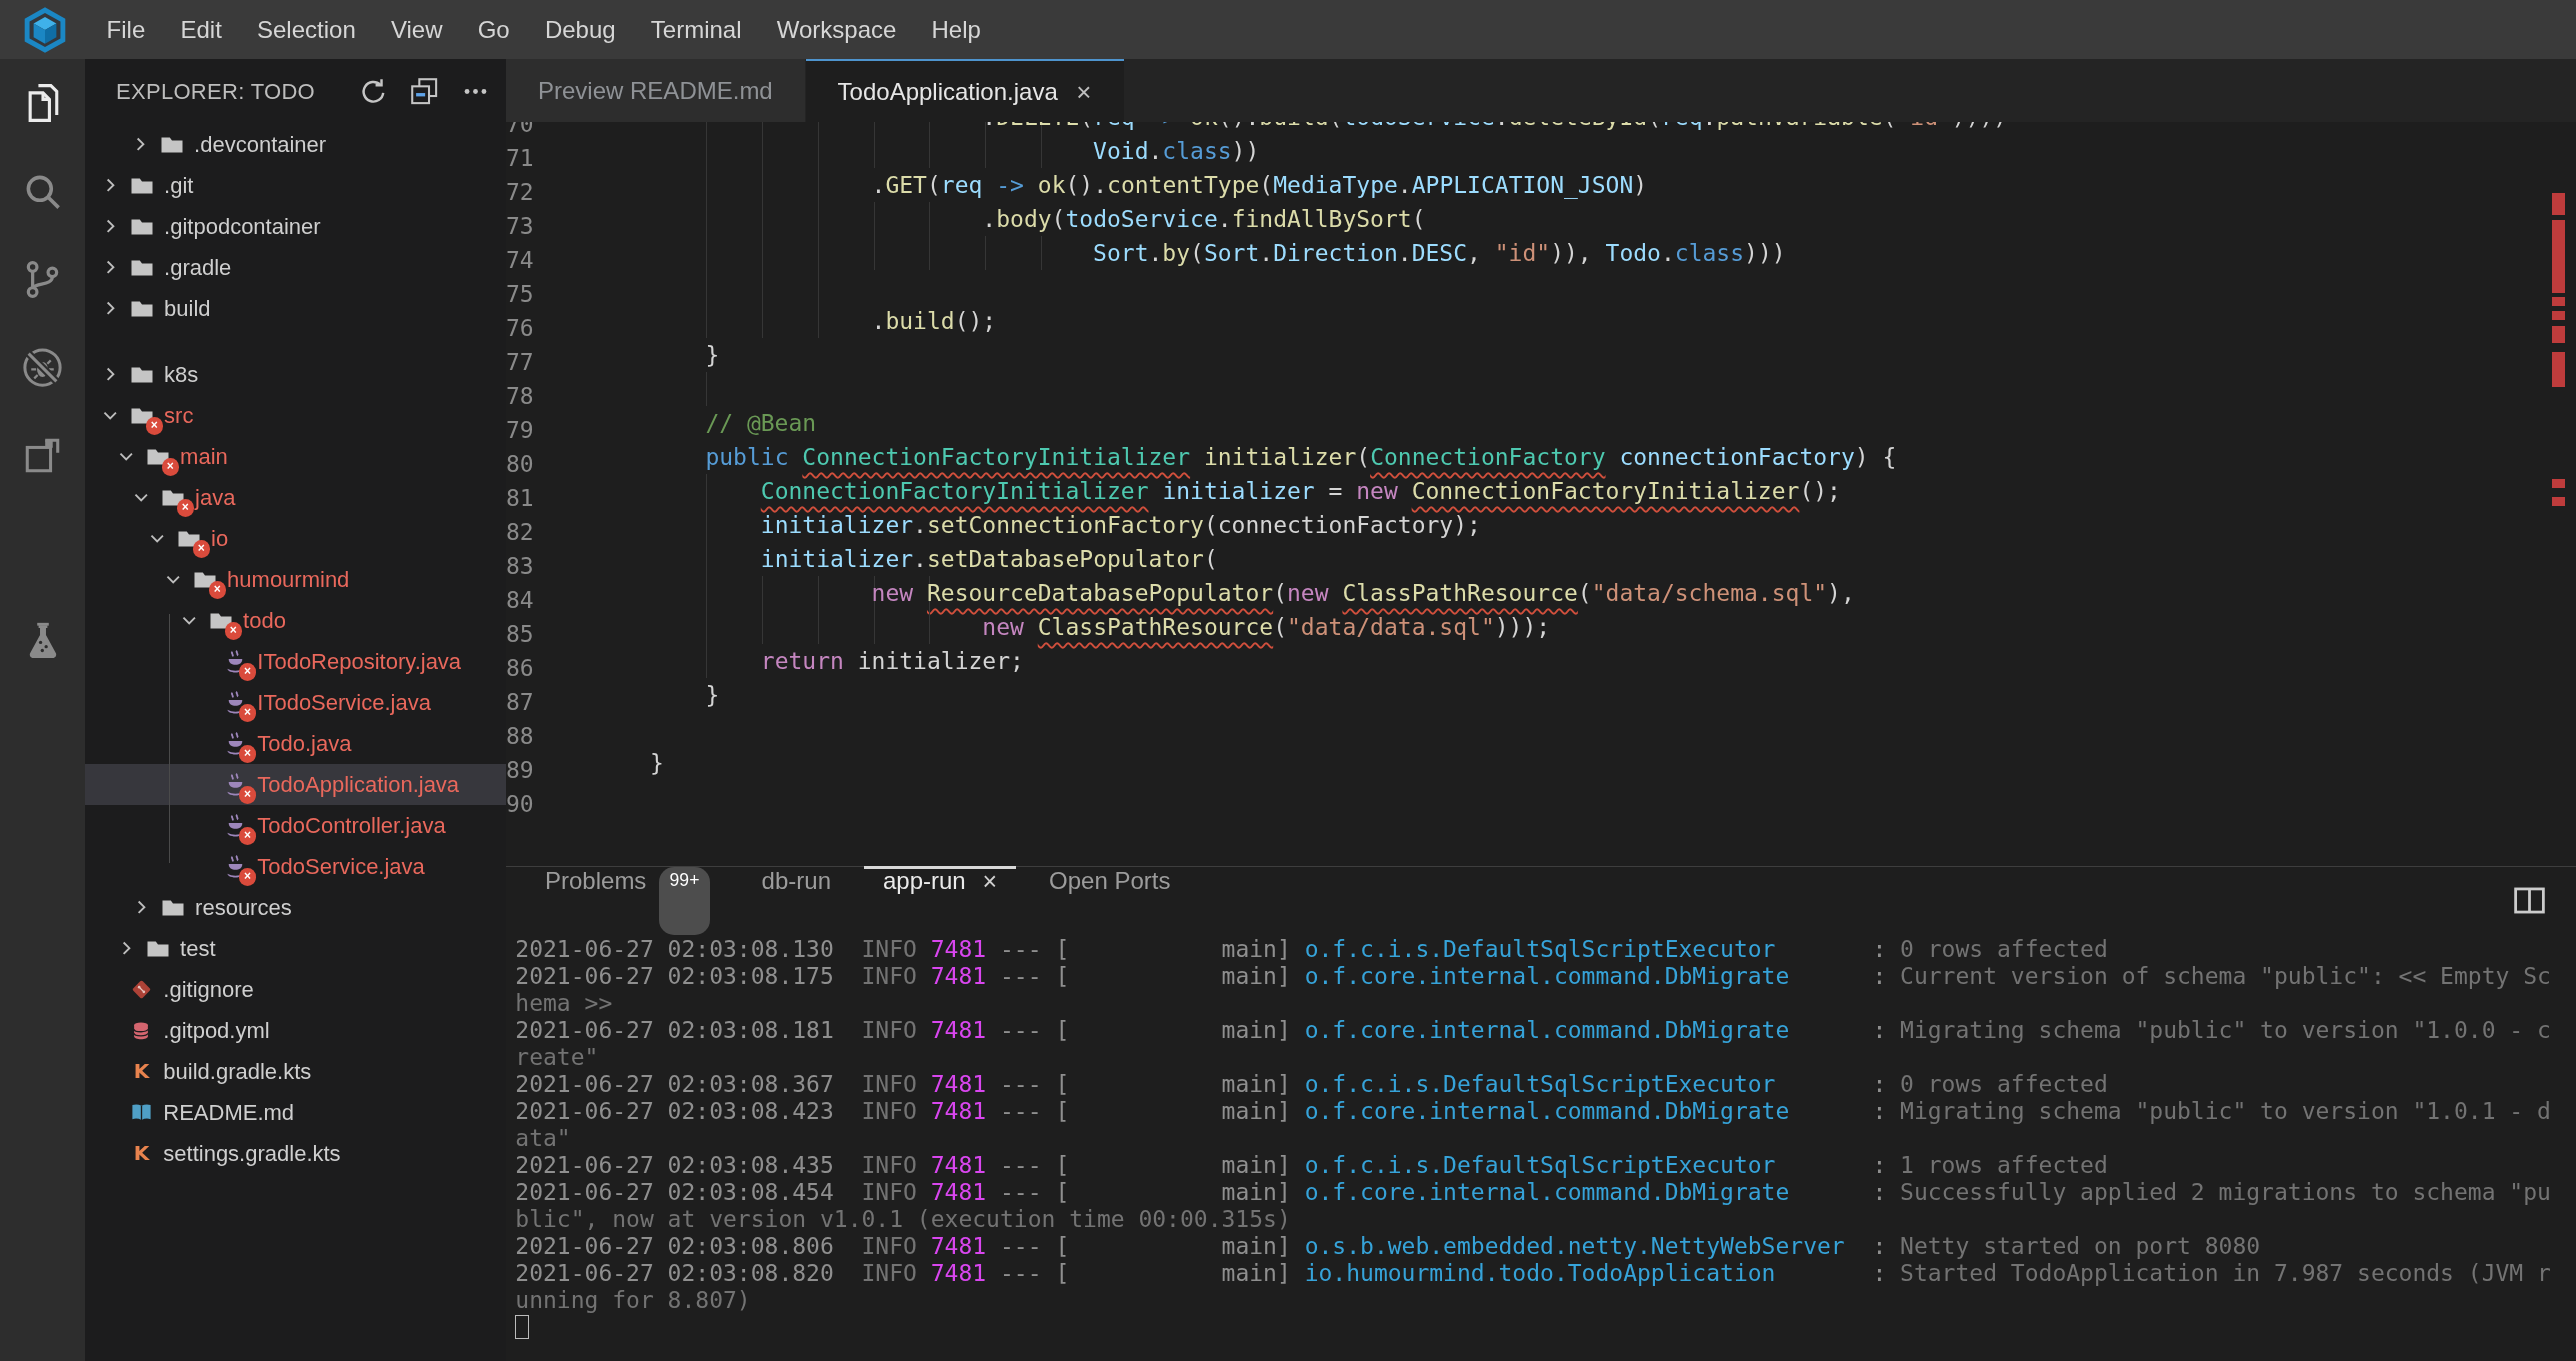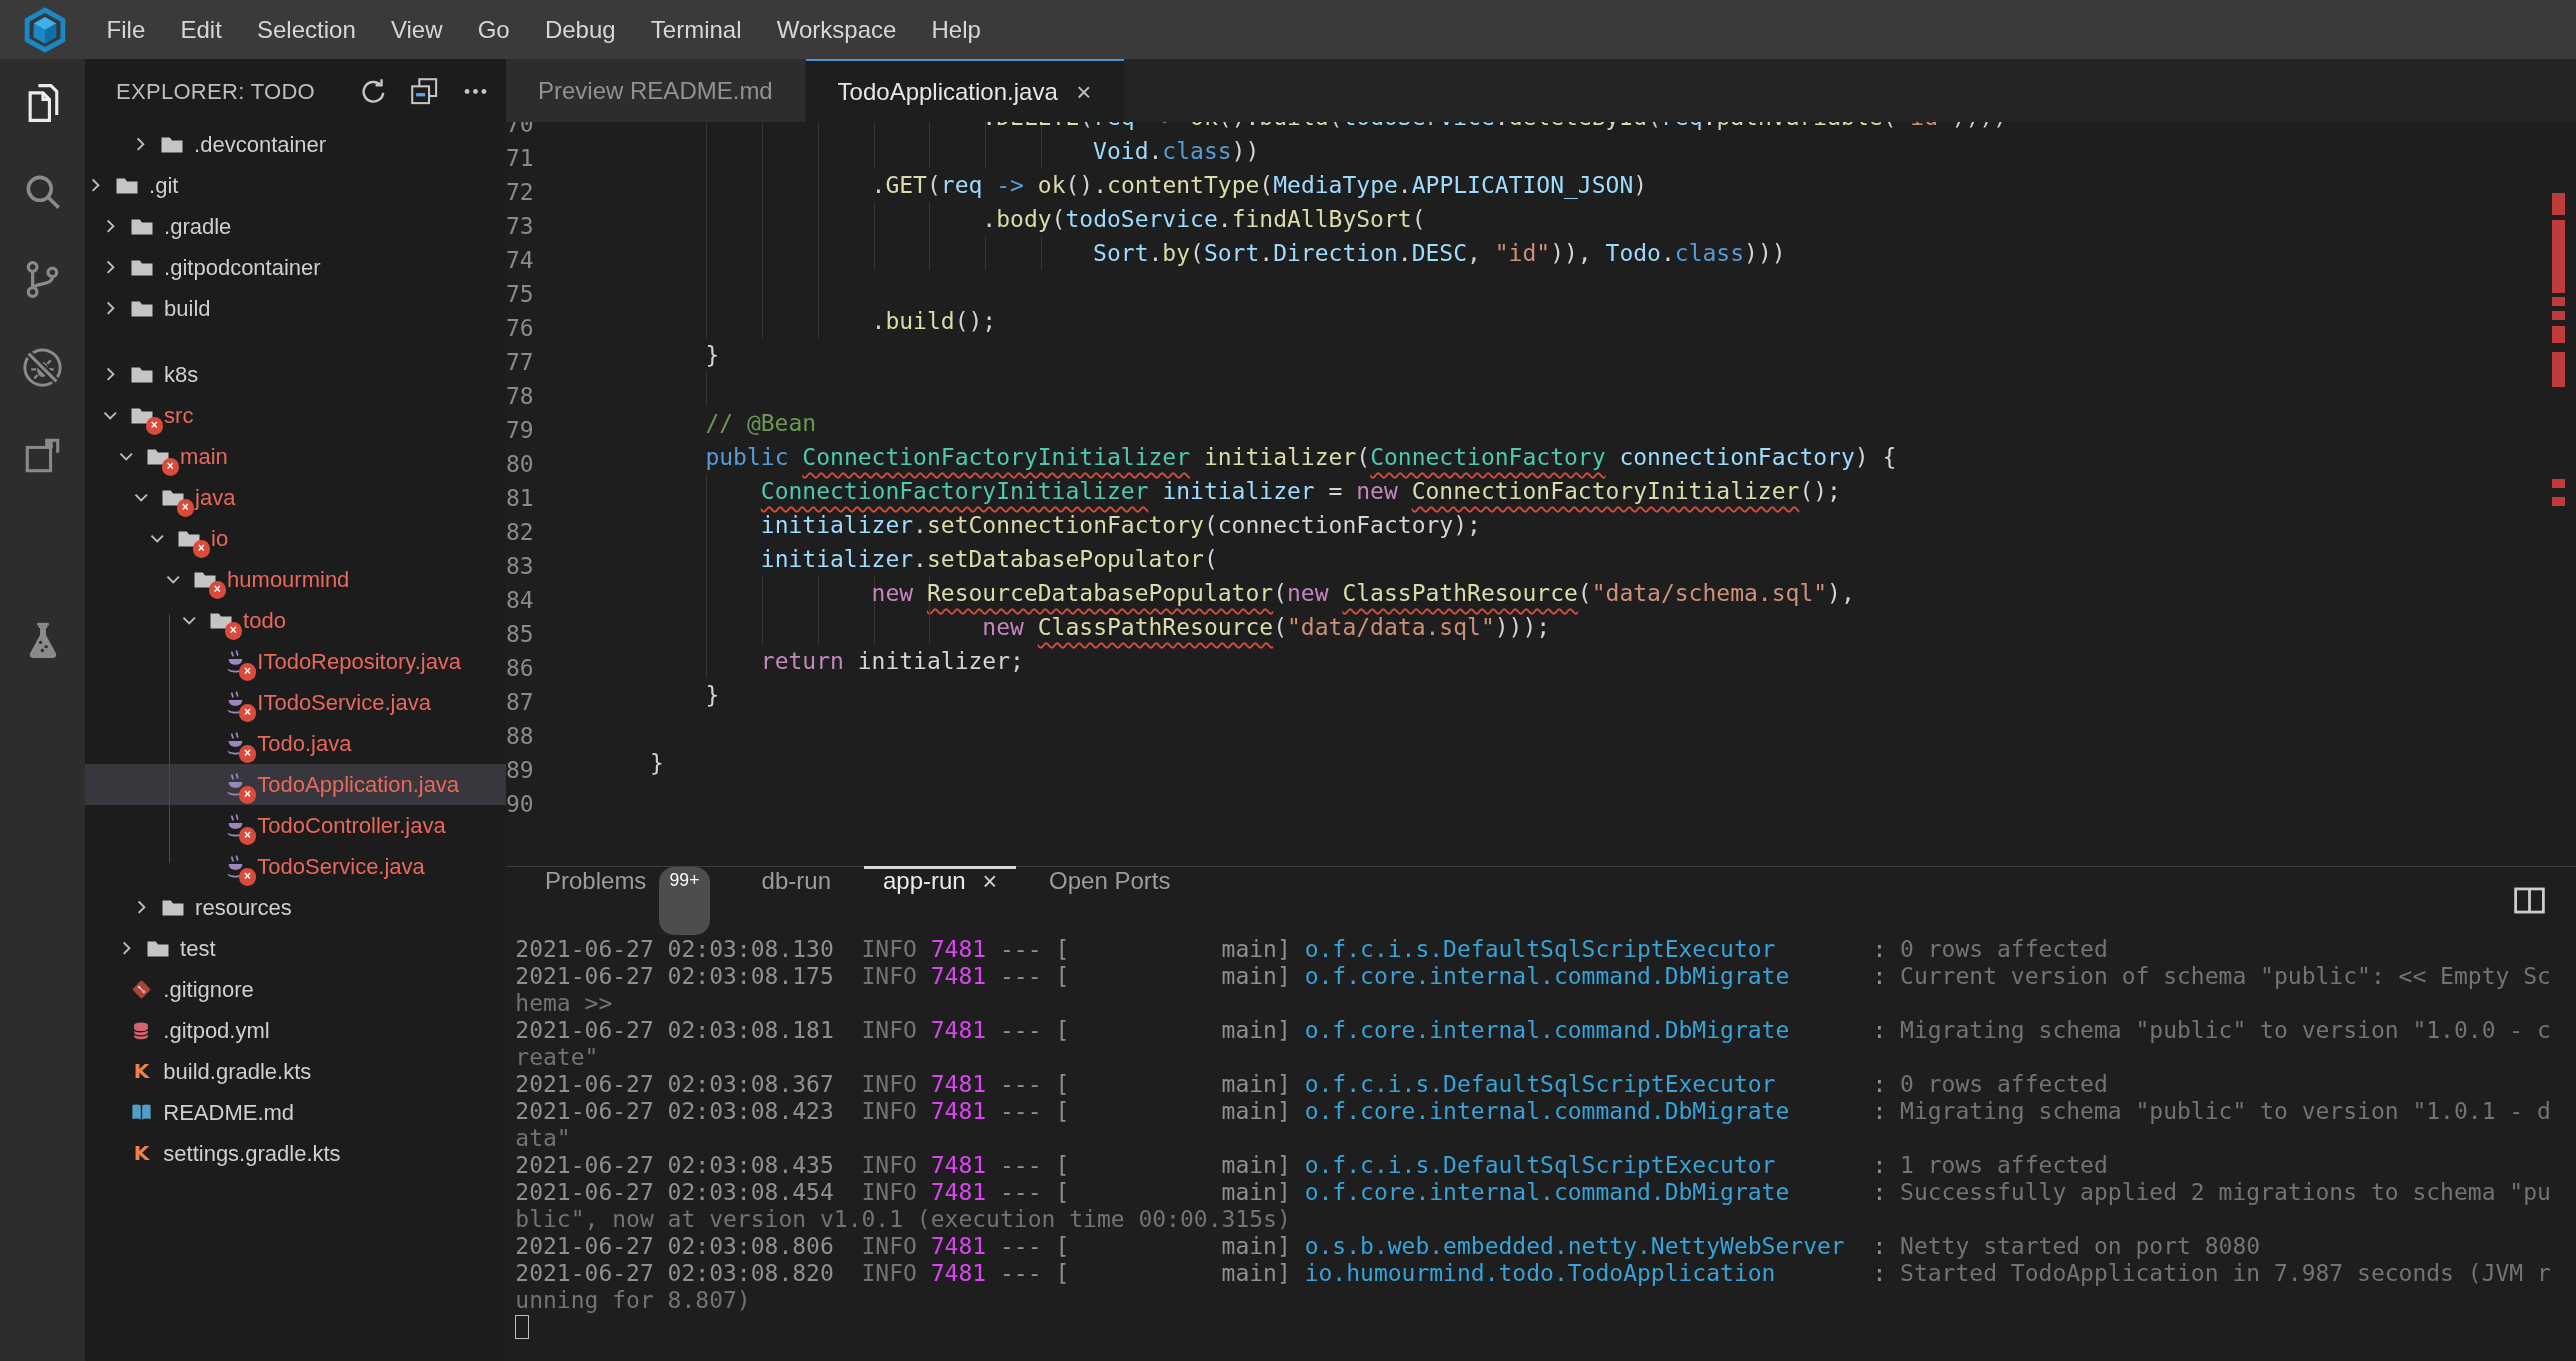--- a/index.html
+++ b/index.html
@@ -175,21 +175,21 @@
               <path d="M6 3.5 L10.5 8 L6 12.5" stroke="#bdbdbd" stroke-width="1.5" fill="none"></path>
             </svg>
           </span>
           <span class="ficon">
             <svg viewBox="0 0 24 24" width="26" height="24">
               <path fill="#c5c5c5" d="M1.5 4.5h8.3l2.2 2.9H22.5V19.5H1.5Z"></path>
             </svg>
           </span>
           <span class="lbl">.devcontainer</span>
         </div>
-        <div class="trow" style="padding-left: 0;">
+        <div class="trow" style="padding-left: 15px;">
           <span class="chev">
             <svg viewBox="0 0 16 16" width="20.4" height="20.4">
               <path d="M6 3.5 L10.5 8 L6 12.5" stroke="#bdbdbd" stroke-width="1.5" fill="none"></path>
             </svg>
           </span>
           <span class="ficon">
             <svg viewBox="0 0 24 24" width="26" height="24">
               <path fill="#c5c5c5" d="M1.5 4.5h8.3l2.2 2.9H22.5V19.5H1.5Z"></path>
             </svg>
           </span>
@@ -199,34 +199,34 @@
           <span class="chev">
             <svg viewBox="0 0 16 16" width="20.4" height="20.4">
               <path d="M6 3.5 L10.5 8 L6 12.5" stroke="#bdbdbd" stroke-width="1.5" fill="none"></path>
             </svg>
           </span>
           <span class="ficon">
             <svg viewBox="0 0 24 24" width="26" height="24">
               <path fill="#c5c5c5" d="M1.5 4.5h8.3l2.2 2.9H22.5V19.5H1.5Z"></path>
             </svg>
           </span>
+          <span class="lbl">.gitpodcontainer</span>
+        </div>
+        <div class="trow" style="padding-left: 15px;">
+          <span class="chev">
+            <svg viewBox="0 0 16 16" width="20.4" height="20.4">
+              <path d="M6 3.5 L10.5 8 L6 12.5" stroke="#bdbdbd" stroke-width="1.5" fill="none"></path>
+            </svg>
+          </span>
+          <span class="ficon">
+            <svg viewBox="0 0 24 24" width="26" height="24">
+              <path fill="#c5c5c5" d="M1.5 4.5h8.3l2.2 2.9H22.5V19.5H1.5Z"></path>
+            </svg>
+          </span>
           <span class="lbl">.gradle</span>
-        </div>
-        <div class="trow" style="padding-left: 15px;">
-          <span class="chev">
-            <svg viewBox="0 0 16 16" width="20.4" height="20.4">
-              <path d="M6 3.5 L10.5 8 L6 12.5" stroke="#bdbdbd" stroke-width="1.5" fill="none"></path>
-            </svg>
-          </span>
-          <span class="ficon">
-            <svg viewBox="0 0 24 24" width="26" height="24">
-              <path fill="#c5c5c5" d="M1.5 4.5h8.3l2.2 2.9H22.5V19.5H1.5Z"></path>
-            </svg>
-          </span>
-          <span class="lbl">.gitpodcontainer</span>
         </div>
         <div class="trow" style="padding-left: 15px;">
           <span class="chev">
             <svg viewBox="0 0 16 16" width="20.4" height="20.4">
               <path d="M6 3.5 L10.5 8 L6 12.5" stroke="#bdbdbd" stroke-width="1.5" fill="none"></path>
             </svg>
           </span>
           <span class="ficon">
             <svg viewBox="0 0 24 24" width="26" height="24">
               <path fill="#c5c5c5" d="M1.5 4.5h8.3l2.2 2.9H22.5V19.5H1.5Z"></path>

